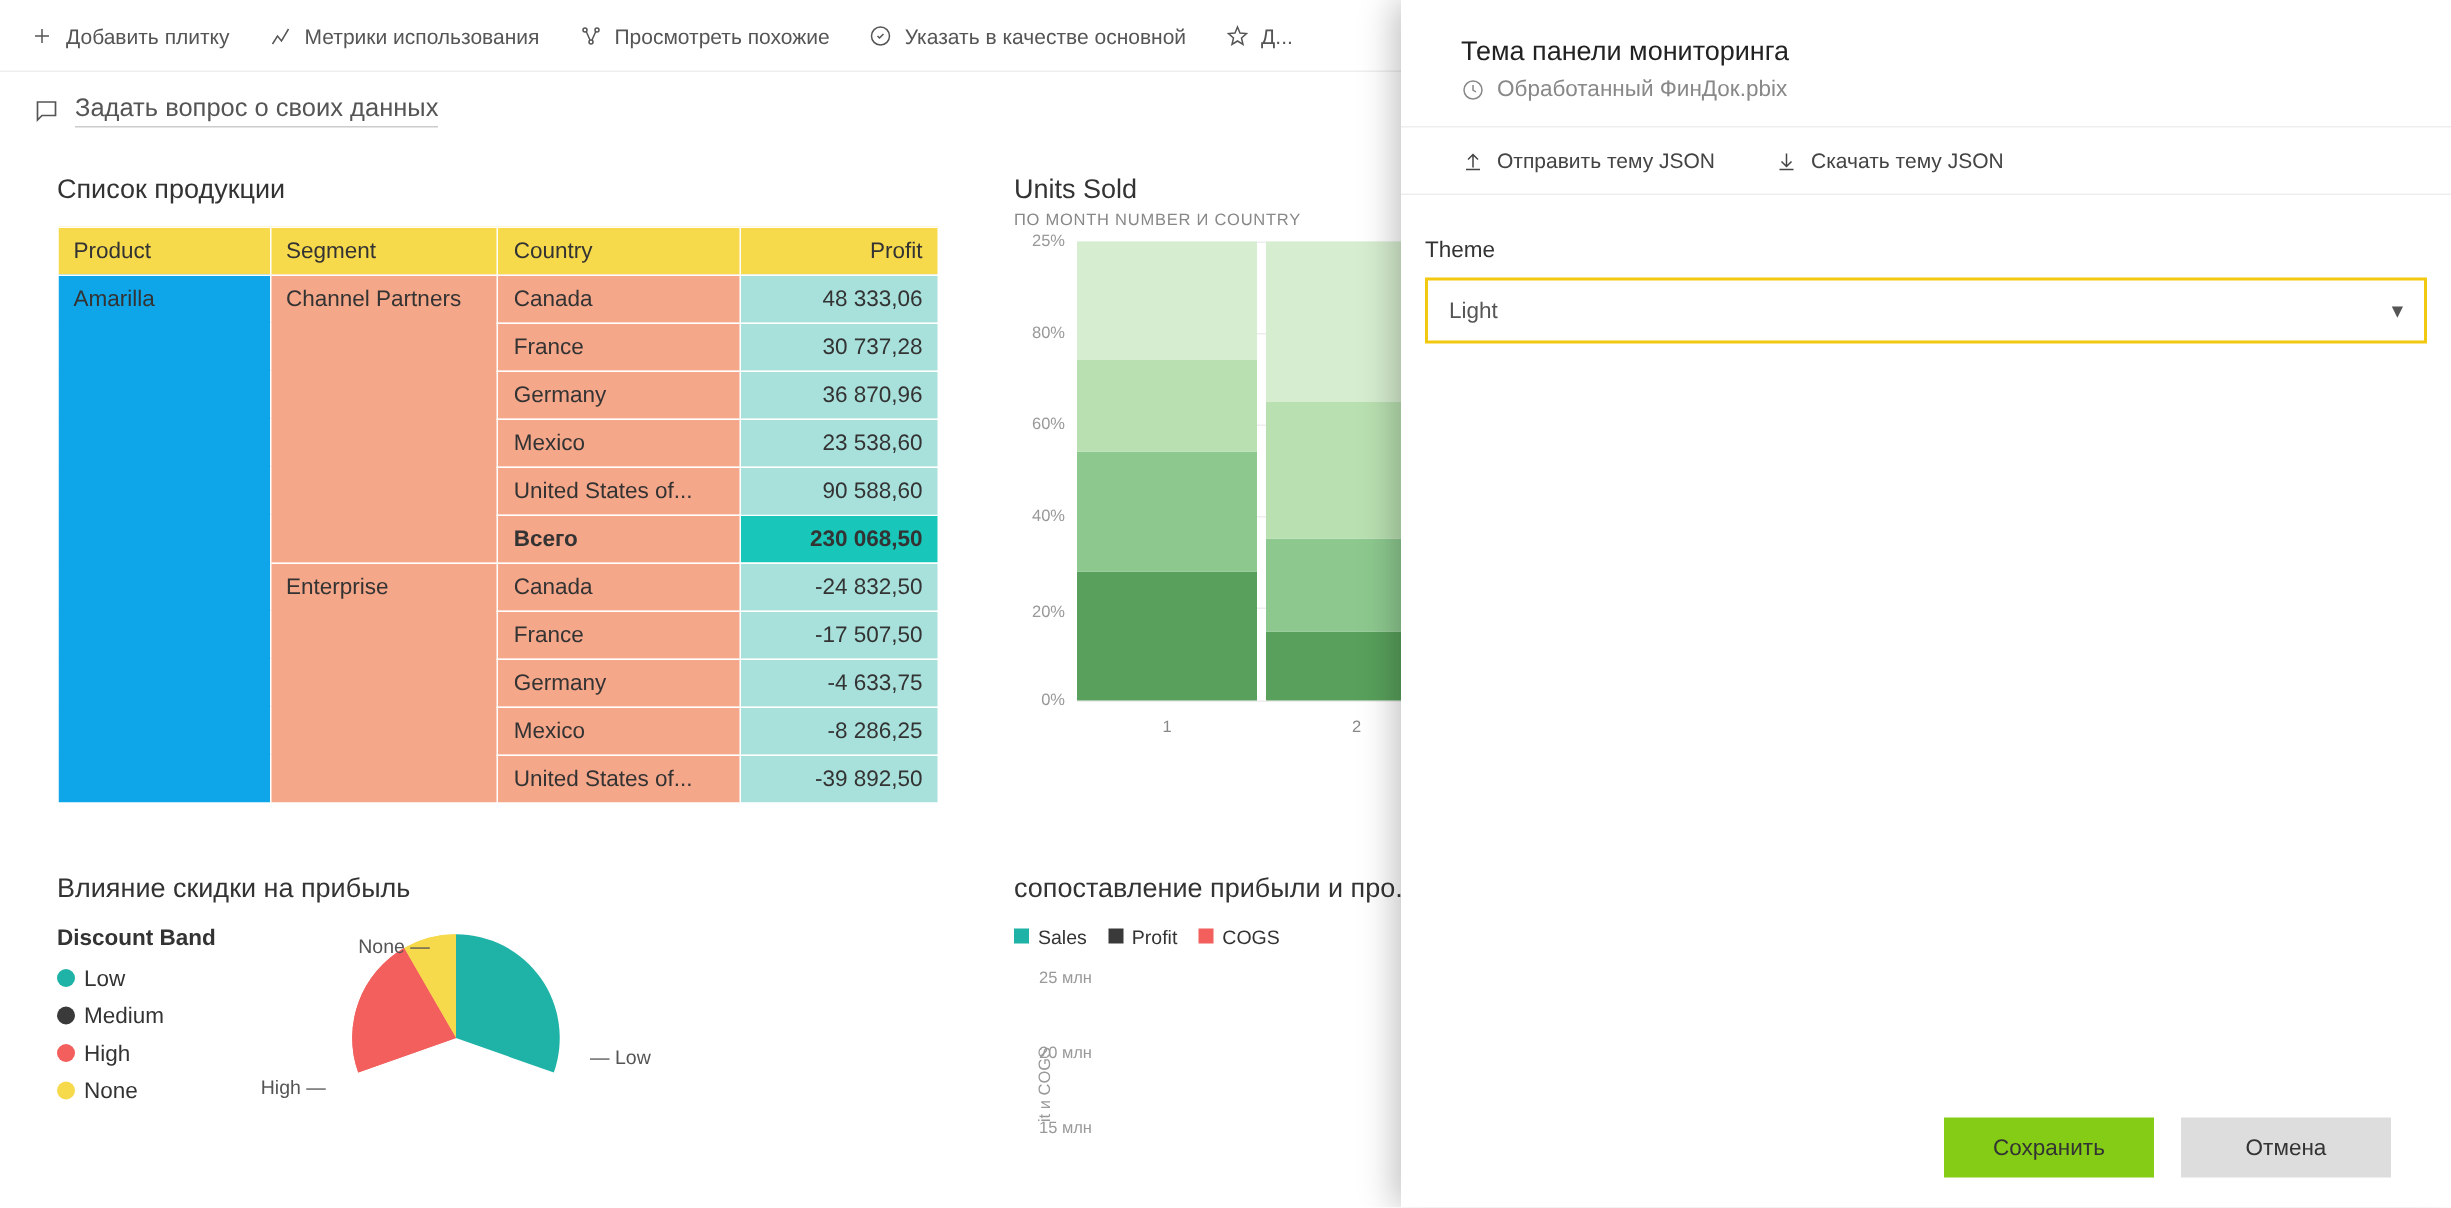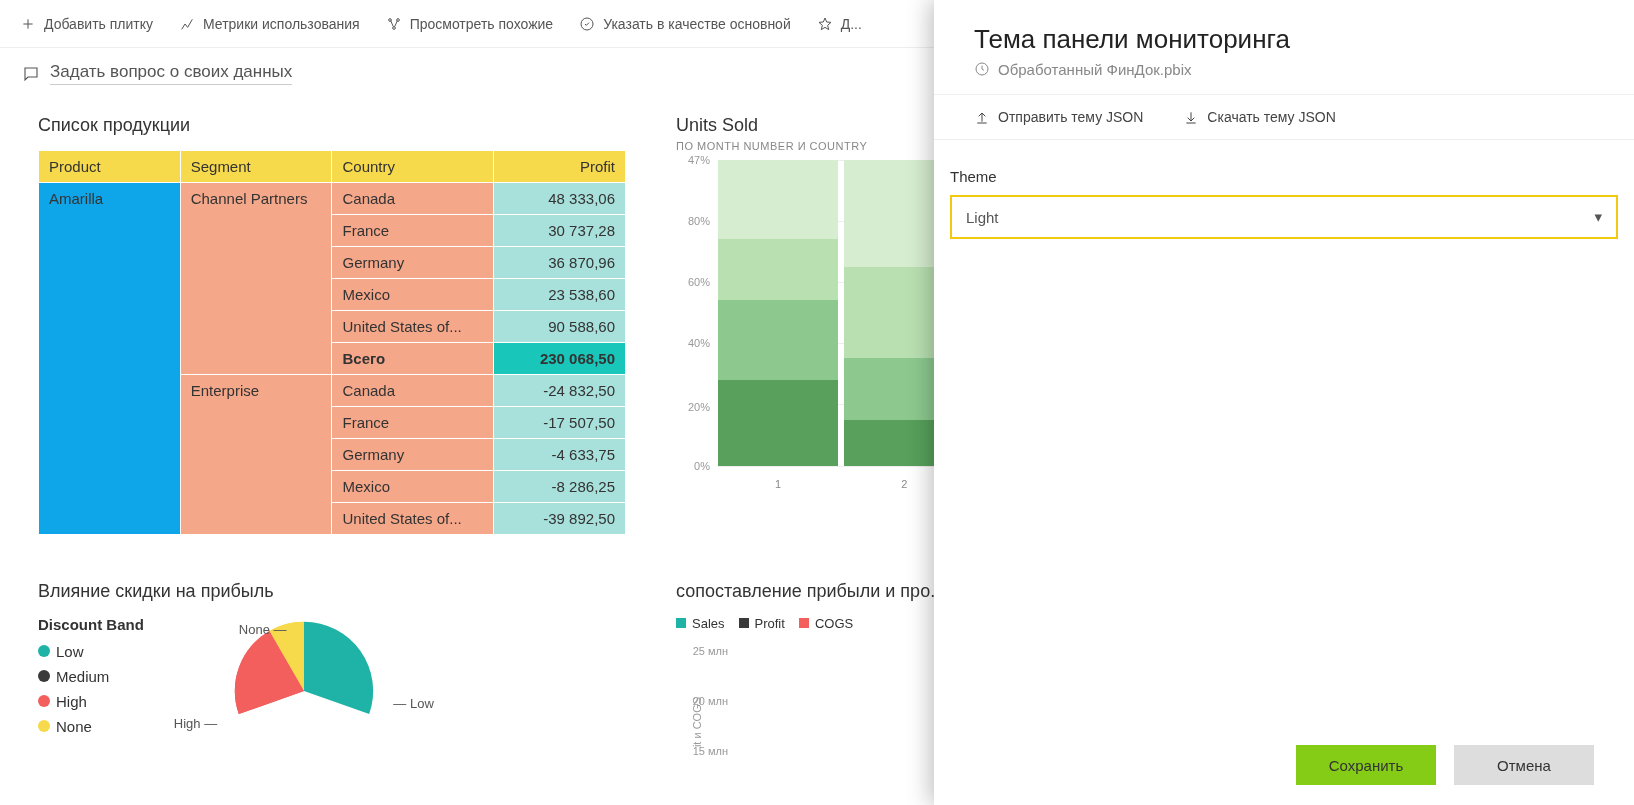--- a/index.html
+++ b/index.html
@@ -39,22 +39,22 @@
 .dot{width:12px;height:12px;border-radius:50%}
 .pie-area{display:flex;gap:30px;align-items:flex-start}
 .lg-h{display:flex;gap:14px;font-size:13px;align-items:center;margin-bottom:10px}
 .sq{width:10px;height:10px}
 .ln-y{position:absolute;left:0;top:0;bottom:0;width:60px}
 .ln-y div{position:absolute;right:8px;font-size:11px;color:#999;transform:translateY(-50%)}
 .pie-wrap{position:relative;width:260px;height:150px}
 .pie-lbl{position:absolute;font-size:13px;color:#555}
 .panel{position:absolute;top:0;right:0;width:700px;height:805px;background:#fff;box-shadow:-4px 0 22px rgba(0,0,0,.25);z-index:10;display:flex;flex-direction:column}
 .panel-head{padding:24px 40px 16px}
-.panel-head h1{font-size:26px;font-weight:400;color:#222}
-.panel-sub{display:flex;align-items:flex-start;gap:8px;font-size:15px;color:#888;margin-top:6px}
+.panel-head h1{font-size:18px;font-weight:400;color:#222}
+.panel-sub{display:flex;align-items:center;gap:8px;font-size:15px;color:#888;margin-top:6px}
 .panel-sub svg{width:16px;height:16px;stroke:#888;fill:none;stroke-width:1.5}
 .panel-bar{display:flex;gap:40px;padding:14px 40px;border-top:1px solid #eee;border-bottom:1px solid #eee}
 .pb-item{display:flex;gap:8px;font-size:14px;color:#444;cursor:pointer}
 .pb-item svg{width:16px;height:16px;stroke:#444;fill:none;stroke-width:1.5}
 .panel-body{padding:28px 16px;flex:1}
 .panel-body label{font-size:15px;color:#333;display:block;margin-bottom:10px}
 .sel{width:100%;border:2px solid #f2c811;height:44px;display:flex;align-items:center;justify-content:space-between;padding:0 14px;font-size:15px;color:#555;cursor:pointer}
 .panel-foot{display:flex;justify-content:flex-end;gap:18px;padding:20px 40px}
 .btn{min-width:140px;height:40px;font-size:15px;border:none;cursor:pointer}
 .btn-save{background:#84cc16;color:#333}
@@ -176,21 +176,21 @@
   <div class="card">
     <h3>Units Sold</h3>
     <div class="units-sub">ПО MONTH NUMBER И COUNTRY</div>
     <div class="bar-wrap">
       <div class="y-axis" id="yax">
           <div style="top: 306px;">0%</div>
           <div style="top: 247px;">20%</div>
           <div style="top: 183.6px;">40%</div>
           <div style="top: 122.4px;">60%</div>
           <div style="top: 61.2px;">80%</div>
-          <div style="top: 0px;">47%</div>
+          <div style="top: 0px;">25%</div>
         </div>
       <div id="glines">
           <div class="gridline" style="top: 306px;"></div>
           <div class="gridline" style="top: 244.8px;"></div>
           <div class="gridline" style="top: 183.6px;"></div>
           <div class="gridline" style="top: 122.4px;"></div>
           <div class="gridline" style="top: 61.2px;"></div>
           <div class="gridline" style="top: 0px;"></div>
         </div>
       <div class="bars" id="bars">

